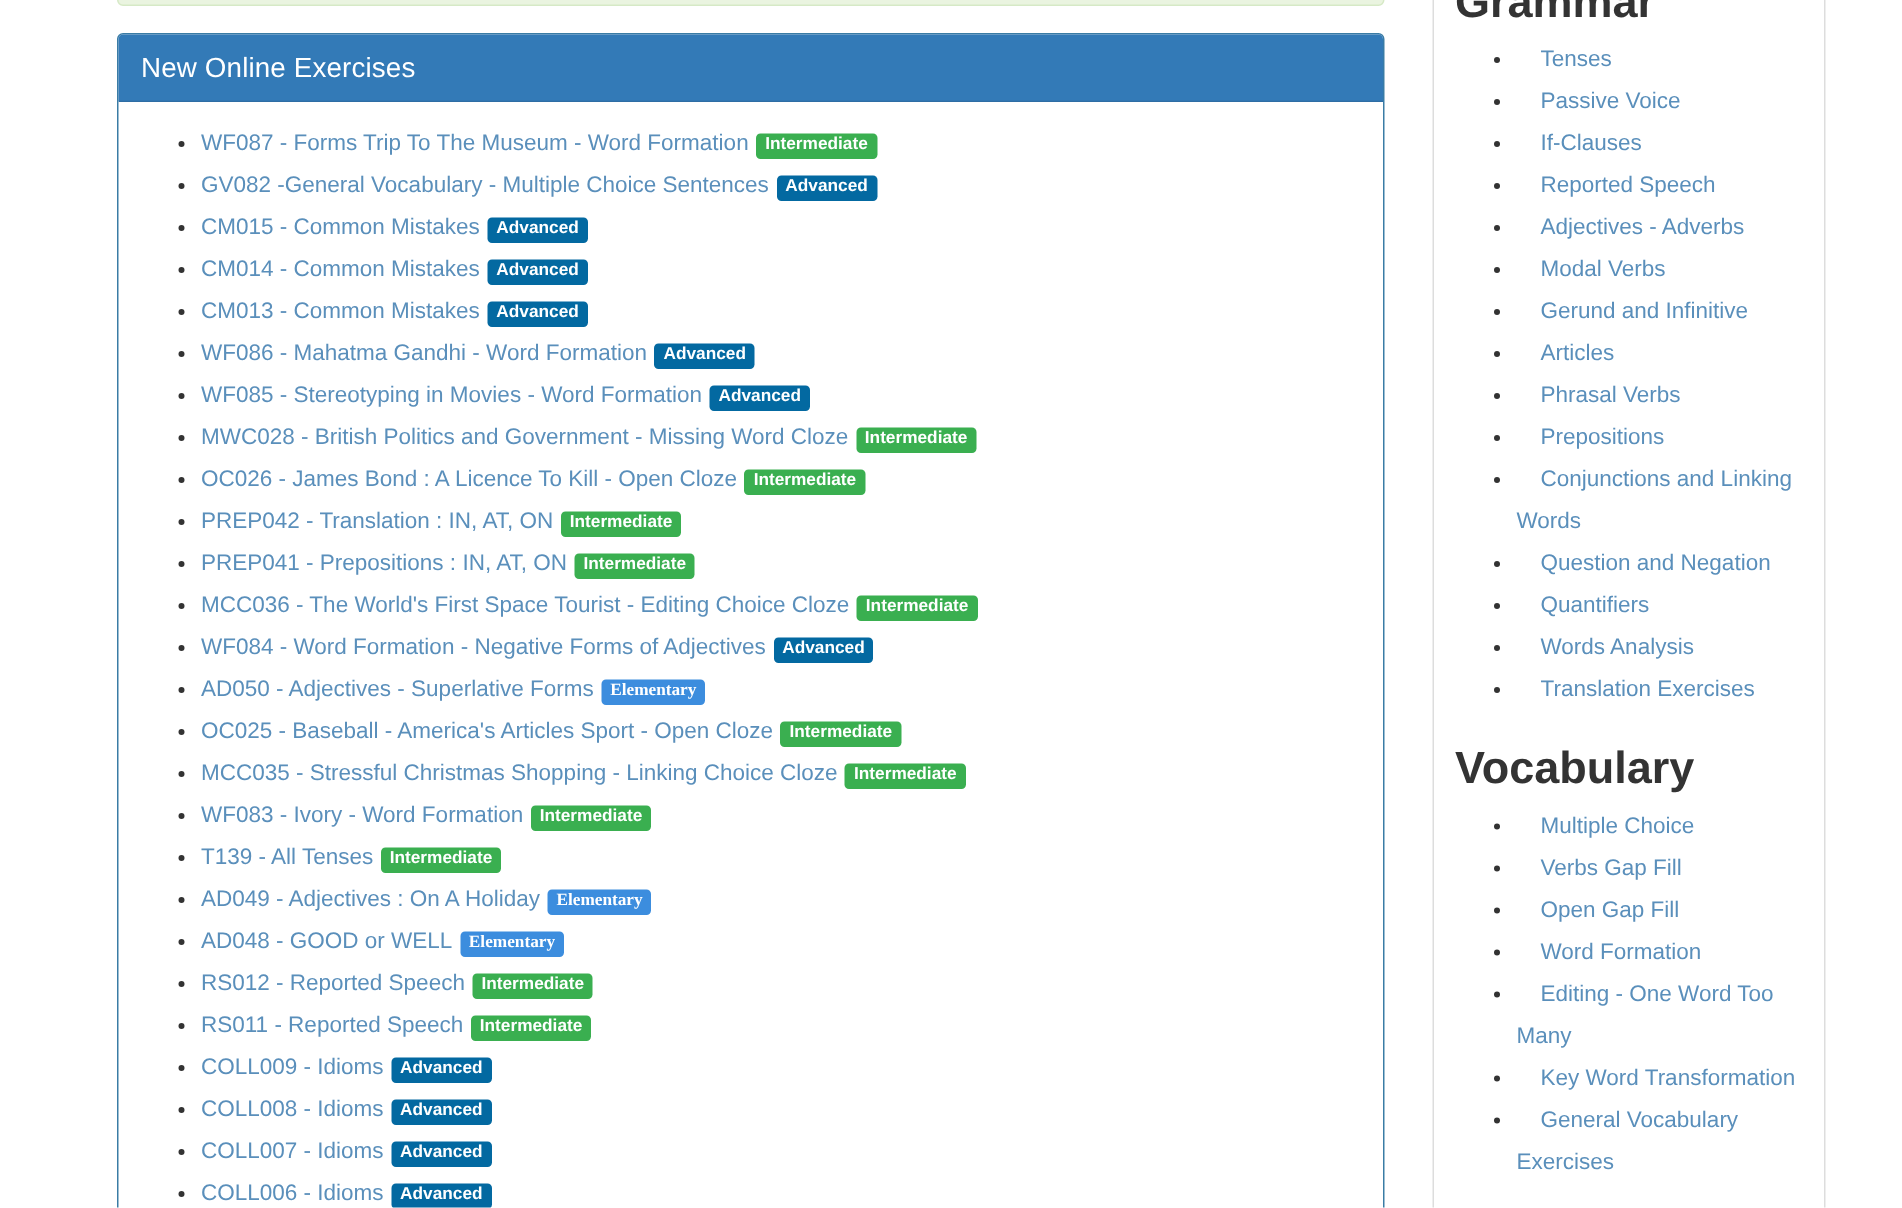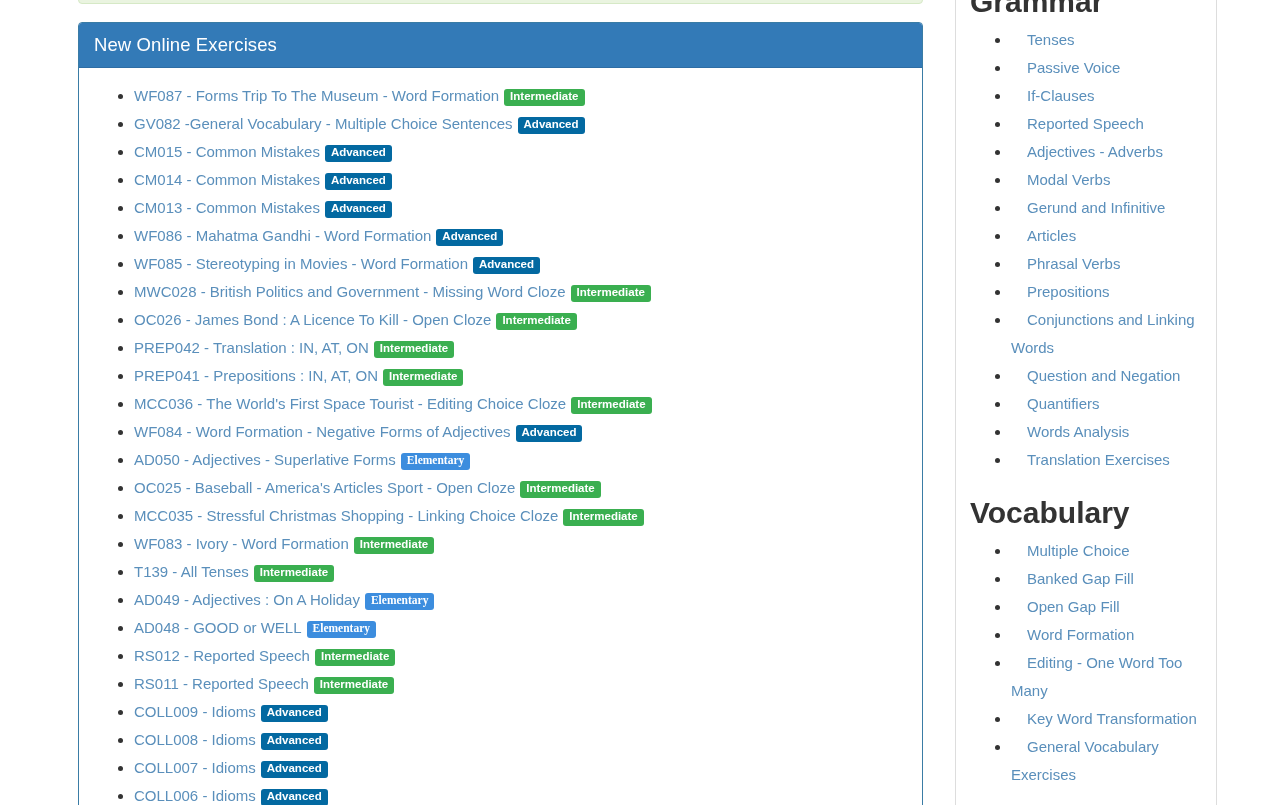--- a/index.html
+++ b/index.html
@@ -207,21 +207,21 @@
             <li><a href="#">Prepositions</a></li>
             <li><a href="#">Conjunctions and Linking Words</a></li>
             <li><a href="#">Question and Negation</a></li>
             <li><a href="#">Quantifiers</a></li>
             <li><a href="#">Words Analysis</a></li>
             <li><a href="#">Translation Exercises</a></li>
           </ul>
           <h3 class="side-head">Vocabulary</h3>
           <ul class="side-list">
             <li><a href="#">Multiple Choice</a></li>
-            <li><a href="#">Banked Gap Fill</a></li>
+            <li><a href="#">Verbs Gap Fill</a></li>
             <li><a href="#">Open Gap Fill</a></li>
             <li><a href="#">Word Formation</a></li>
             <li><a href="#">Editing - One Word Too Many</a></li>
             <li><a href="#">Key Word Transformation</a></li>
             <li><a href="#">General Vocabulary Exercises</a></li>
           </ul>
         </div>
     </div>
 
   </div>

